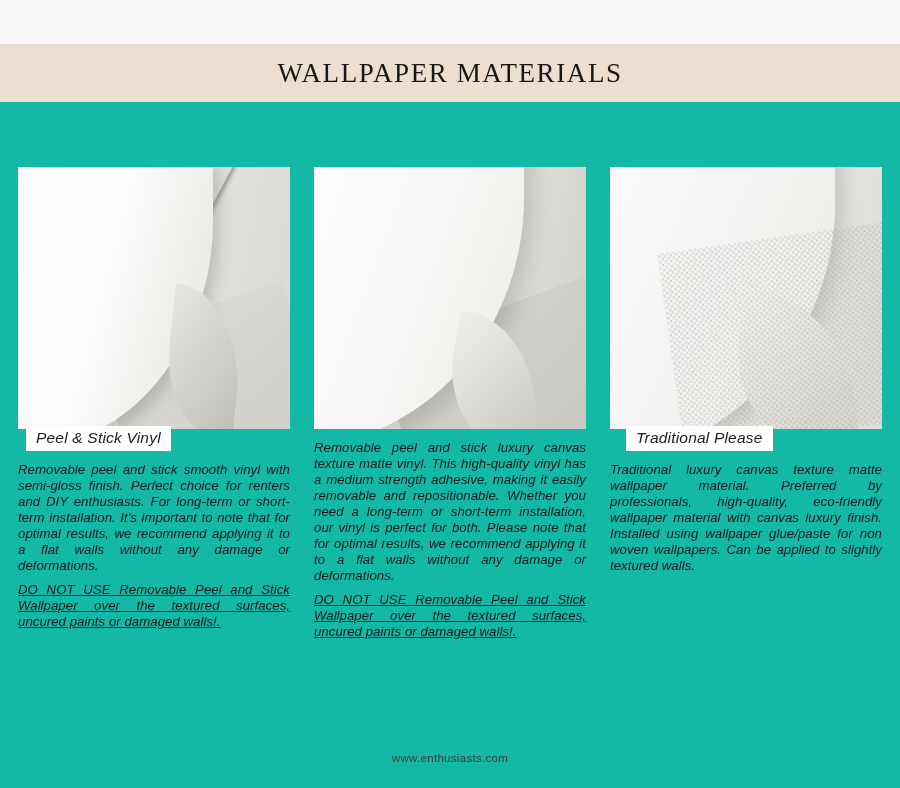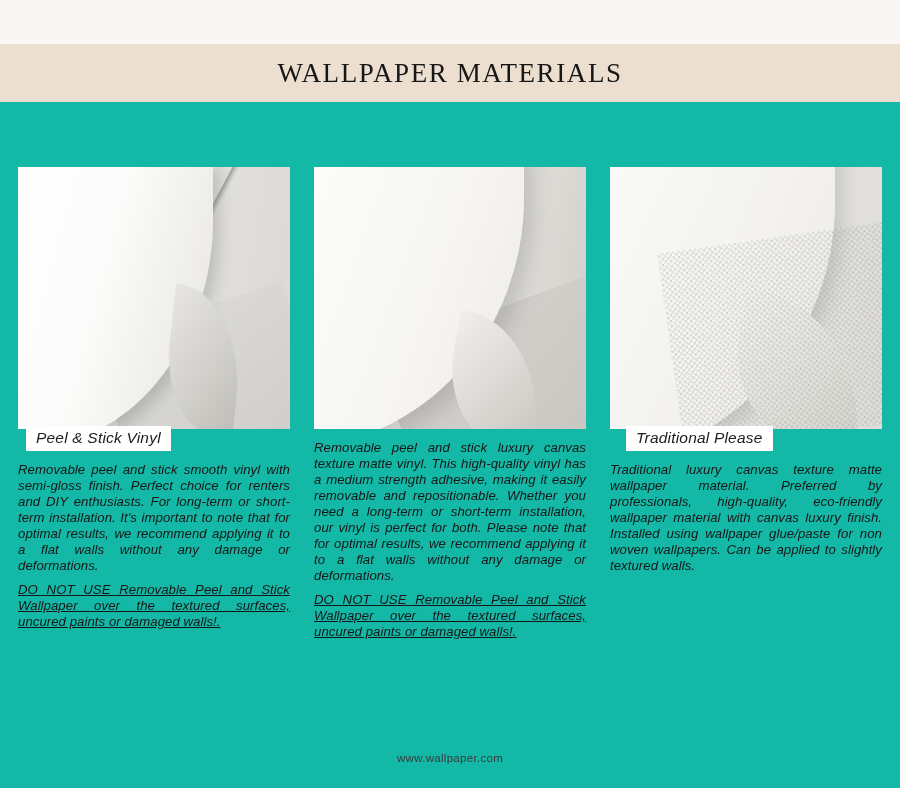--- a/index.html
+++ b/index.html
@@ -242,15 +242,15 @@
         <div class="roll"></div>
         <div class="curl3"></div>
         <div class="weave"></div>
       </div>
       <div class="caption center">Traditional Please</div>
       <div class="body-text">Traditional luxury canvas texture matte wallpaper material. Preferred by professionals, high-quality, eco-friendly wallpaper material with canvas luxury finish. Installed using wallpaper glue/paste for non woven wallpapers. Can be applied to slightly textured walls.</div>
     </div>
 
   </div>
 
-  <div class="footer">www.wallpaper.com</div>
+  <div class="footer">www.enthusiasts.com</div>
 
 </div>
 
 </body></html>

